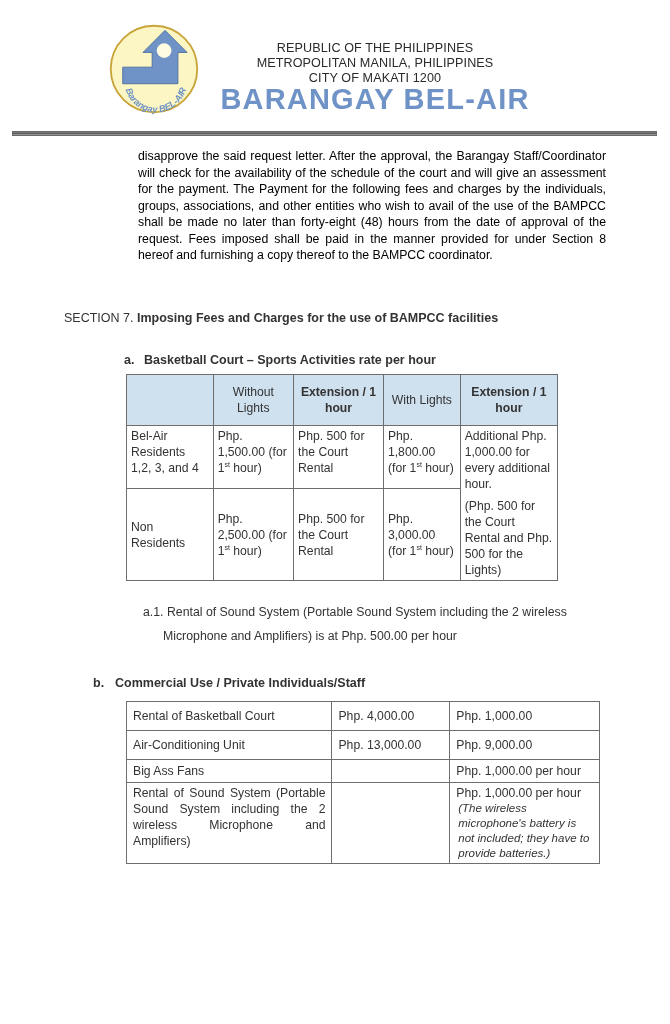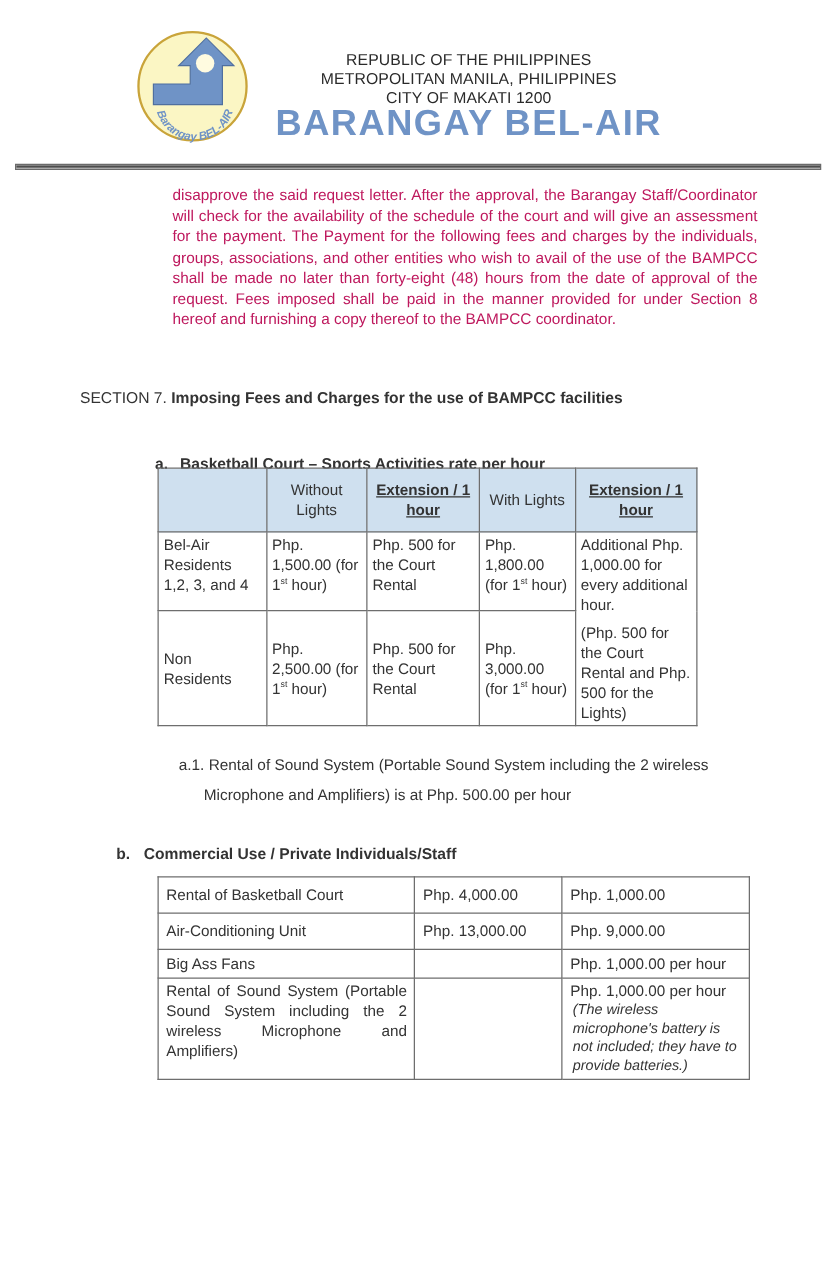--- a/index.html
+++ b/index.html
@@ -14,30 +14,30 @@
     .lh-line.l1 { top: 41px; }
     .lh-line.l2 { top: 56px; }
     .lh-line.l3 { top: 71px; }
     .lh-title { position: absolute; left: 200px; top: 83px; width: 350px; text-align: center;
       font-size: 29px; font-weight: bold; color: #6f93c6; letter-spacing: 1.2px; }
     .rule { position: absolute; left: 12px; top: 131px; width: 645px; height: 5px;
       background: linear-gradient(#9a9a9a, #4d4d4d 40%, #7a7a7a 70%, #b5b5b5);
       border: 1px solid #6a6a6a; box-sizing: border-box; }
 
     .para { position: absolute; left: 138px; top: 148px; width: 468px;
-      font-size: 12.3px; line-height: 16.5px; text-align: justify; color: #be185d; }
+      font-size: 12.3px; line-height: 16.5px; text-align: justify; color: #000000; }
     .section-heading { position: absolute; left: 64px; top: 311px; font-size: 12.5px; color: #333; }
     .section-heading b { color: #333; }
-    .sub-heading { position: absolute; left: 124px; top: 364px; font-size: 12.5px; font-weight: bold; color: #333; }
+    .sub-heading { position: absolute; left: 124px; top: 353px; font-size: 12.5px; font-weight: bold; color: #333; }
     .sub-heading .lbl { display: inline-block; width: 20px; }
 
     table { border-collapse: collapse; position: absolute; font-size: 12.2px; color: #333; }
     td, th { border: 1.3px solid #6e6e6e; vertical-align: top; padding: 2px 4px; line-height: 16px; }
     th { background: #cfe0ef; font-weight: normal; }
-    th.bold { font-weight: bold; text-decoration: underline; }
+    th.bold { font-weight: bold; }
     sup { font-size: 7px; vertical-align: super; line-height: 0; }
 
     #table-a { left: 126px; top: 374px; width: 432px; }
     #table-a th { height: 46px; text-align: center; vertical-align: middle; }
     #table-a td.rowlbl { vertical-align: top; }
     #table-a tr.r1 td { height: 52px; }
     #table-a tr.r2 td { height: 78px; vertical-align: middle; }
     #table-a td.merged { vertical-align: top; }
     #table-a td.merged p { margin: 0; }
     #table-a td.merged p + p { margin-top: 6px; }

